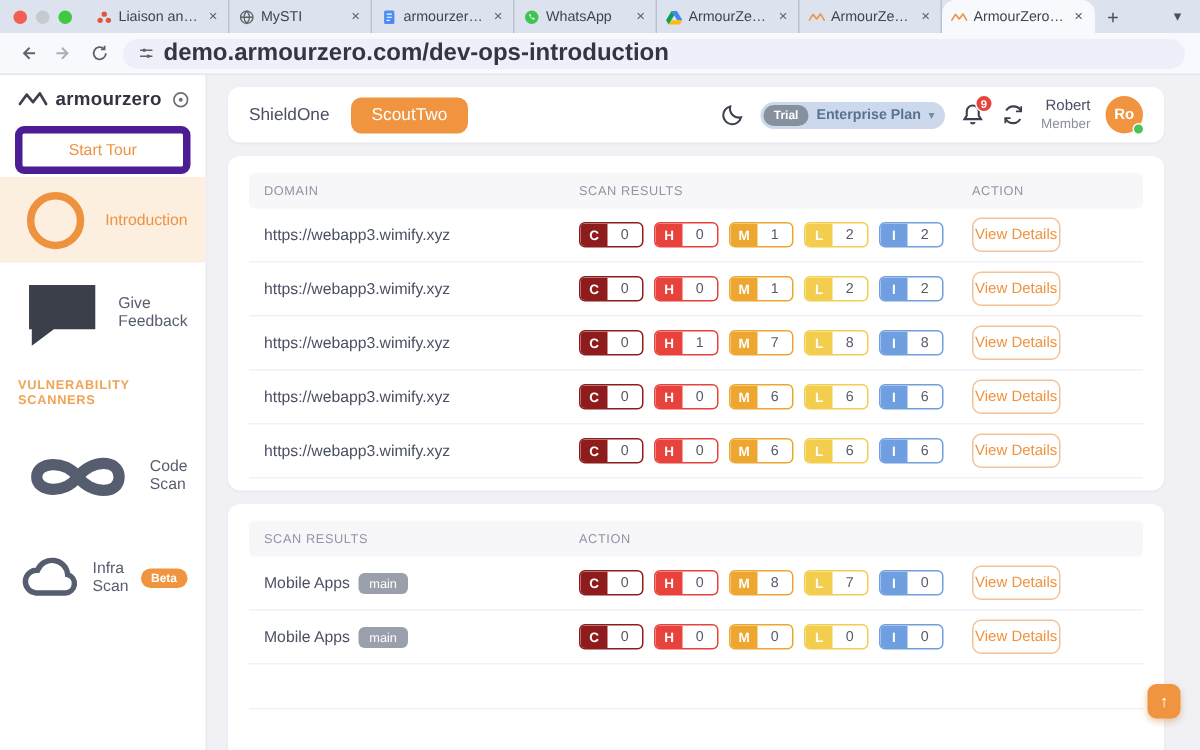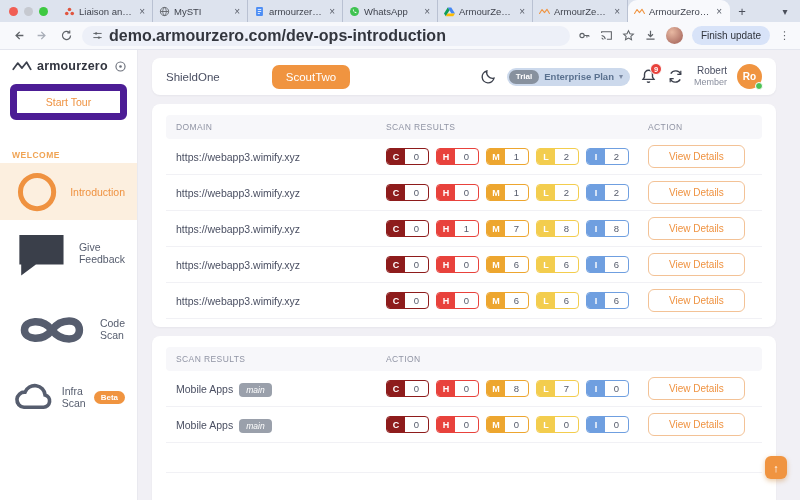--- a/index.html
+++ b/index.html
@@ -34,33 +34,33 @@
   .kebab { color:#5f6368; font-size:11px; letter-spacing:0; }
 
   
   .app { display:flex; height:450px; }
 
   .sidebar { width:138px; background:#fff; border-right:1px solid #e9e9ef; padding-top:7px; overflow:hidden; flex:none; }
   .brand { display:flex; align-items:center; gap:5px; padding:2px 10px 2px 12px; }
   .brand svg.zig { width:20px; height:12px; color:#3c414d; }
   .brand-name { font-size:12.5px; font-weight:700; color:#32353f; letter-spacing:.2px; flex:1; }
   .brand-target { width:13px; height:13px; color:#6a6f7a; }
-  .start-tour { margin:9px 10px 20px; border:7px solid #4c1d95; color:#ef9240; border-radius:6px; text-align:center; padding:5px 0; font-size:10.5px; cursor:pointer; background:#fff; }
+  .start-tour { margin:9px 10px 2px; border:5px solid #4c1d95; color:#ef9240; border-radius:6px; text-align:center; padding:5px 0; font-size:10.5px; cursor:pointer; background:#fff; }
   .sec-head { color:#f0a454; font-size:8.5px; font-weight:700; letter-spacing:.5px; padding:10px 12px 3px; }
   .side-item { display:flex; align-items:center; gap:8px; padding:3.5px 12px; font-size:10.5px; color:#565d6e; cursor:pointer; }
   .side-item svg { width:13px; height:13px; flex:none; color:#565d6e; }
   .side-item.active { background:#fcefdf; color:#ef9240; }
   .side-item.active svg { color:#ef9240; }
   .beta-badge { margin-left:auto; background:#f09440; color:#fff; font-size:8px; font-weight:700; border-radius:8px; padding:2px 7px; }
 
   .content { flex:1; padding:8px 24px 0 14px; position:relative; overflow:hidden; }
 
   .topbar { background:#fff; border-radius:8px; height:37px; display:flex; align-items:center; padding:0 14px; box-shadow:0 1px 2px rgba(40,40,60,.05); }
   .prod-tab { font-size:11.5px; color:#4a4f62; margin-right:14px; cursor:pointer; }
-  .prod-btn { background:#f09440; color:#fff; font-size:11.5px; border:none; border-radius:7px; padding:6px 14px; cursor:pointer;margin-left:38px; }
+  .prod-btn { background:#f09440; color:#fff; font-size:11.5px; border:none; border-radius:7px; padding:6px 14px; cursor:pointer; }
   .topbar-right { margin-left:auto; display:flex; align-items:center; gap:10px; }
   .ic-btn { width:17px; height:17px; color:#3c414d; position:relative; cursor:pointer; }
   .ic-btn svg { width:17px; height:17px; }
   .plan-pill { background:#ccd9ec; border-radius:11px; display:flex; align-items:center; gap:5px; padding:2px 7px 2px 2px; cursor:pointer; }
   .trial-chip { background:#87919e; color:#fff; font-size:8px; font-weight:700; border-radius:8px; padding:2.5px 7px; }
   .plan-name { font-size:9.5px; font-weight:700; color:#5a718f; white-space:nowrap; }
   .plan-chev { font-size:8px; color:#7b8aa3; }
   .notif-badge { position:absolute; top:-5px; right:-5px; background:#e8423c; color:#fff; width:12px; height:12px; border-radius:50%; font-size:7.5px; font-weight:700; display:flex; align-items:center; justify-content:center; border:1px solid #fff; }
   .credit-block { line-height:1.25; }
   .credit-label { font-size:9px; color:#7a7f8f; }
@@ -74,22 +74,22 @@
   .card { background:#fff; border-radius:8px; padding:11px 14px 8px; margin-top:9px; box-shadow:0 1px 2px rgba(40,40,60,.05); }
   .card.clip { height:300px; }
   .card-title { font-size:12.5px; color:#3f4254; font-weight:500; margin:2px 0 10px; }
   .thead, .trow { display:grid; grid-template-columns:1fr 262px 104px; align-items:center; }
   .thead { background:#f7f7fa; border-radius:4px; padding:7px 10px; font-size:8.5px; letter-spacing:.4px; color:#9094a4; font-weight:400; }
   .trow { padding:6px 10px; border-bottom:1px solid #f1f1f5; font-size:10.5px; color:#4a4f62; min-height:30px; }
   .sev-wrap { display:flex; gap:7px; }
   .sev { display:flex; align-items:center; border:1px solid; border-radius:4px; overflow:hidden; height:17px; background:#fff; }
   .sev b { width:18px; align-self:stretch; display:flex; align-items:center; justify-content:center; color:#fff; font-size:9px; font-weight:700; }
   .sev span { width:23px; text-align:center; font-size:9.5px; color:#555b6b; }
-  .view-btn { background:#fff; border:1px solid #f3c296; color:#ef9240; font-size:10px; border-radius:6px; padding:5px 20px; cursor:pointer; white-space:nowrap; }
-  .branch-chip { background:#9aa0ab; color:#fff; font-size:8.5px; border-radius:4px; padding:2px 7px; margin-left:6px;font-style:italic; }
+  .view-btn { background:#fff; border:1px solid #f3c296; color:#ef9240; font-size:10px; border-radius:6px; padding:5px 1px; cursor:pointer; white-space:nowrap; }
+  .branch-chip { background:#9aa0ab; color:#fff; font-size:8.5px; border-radius:4px; padding:2px 7px; margin-left:6px; }
 
   .scrolltop { position:fixed; right:13px; bottom:21px; width:22px; height:23px; background:#f09440; border:none; border-radius:6px; color:#fff; font-size:11px; cursor:pointer; box-shadow:0 2px 5px rgba(200,120,30,.4); }
 </style>
 </head>
 <body>
 
 <div class="tabbar">
   <div class="traffic">
     <i class="t-red"></i>
     <i class="t-yel"></i>
@@ -195,72 +195,53 @@
       </svg>
     </span>
   <div class="omnibox">
     <svg viewBox="0 0 16 16" stroke="currentColor" stroke-width="1.4" fill="none">
         <path d="M2 5h12M2 11h12"></path>
         <circle cx="6" cy="5" r="1.7" fill="#5f6368" stroke="none"></circle>
         <circle cx="10" cy="11" r="1.7" fill="#5f6368" stroke="none"></circle>
       </svg>
     <span class="url">demo.armourzero.com/dev-ops-introduction</span>
   </div>
-  <div class="chrome-right">
-    <svg viewBox="0 0 16 16" fill="none" stroke="currentColor" stroke-width="1.4">
-        <circle cx="5" cy="8" r="2.6"></circle>
-        <path d="M7.6 8h6M11 8v2.4M13.4 8v1.6"></path>
-      </svg>
-    <svg viewBox="0 0 16 16" fill="none" stroke="currentColor" stroke-width="1.3">
-        <path d="M2 5V3.5h12v9H8.5"></path>
-        <path d="M2 8a5.5 5.5 0 0 1 4.5 4.5M2 11a2.5 2.5 0 0 1 2 2"></path>
-      </svg>
-    <svg viewBox="0 0 16 16" fill="none" stroke="currentColor" stroke-width="1.3">
-        <path d="m8 2 1.8 3.8 4.2.5-3.1 2.9.8 4.1L8 11.2l-3.7 2.1.8-4.1L2 6.3l4.2-.5z"></path>
-      </svg>
-    <svg viewBox="0 0 16 16" fill="none" stroke="currentColor" stroke-width="1.5">
-        <path d="M8 2v7M5 6.5 8 9.5l3-3M3 12.5h10"></path>
-      </svg>
-    <span class="chrome-avatar"></span>
-    <span class="update-pill">Finish update</span>
-    <span class="kebab">⋮</span>
-  </div>
 </div>
 
 <div class="app">
   <aside class="sidebar">
     <div class="brand">
       <svg class="zig" viewBox="0 0 24 14" fill="none" stroke="currentColor" stroke-width="2.1" stroke-linecap="round" stroke-linejoin="round">
           <polyline points="1.5,11 7,3.5 12,9.5 17.5,2.5 22.5,11"></polyline>
         </svg>
       <span class="brand-name">armourzero</span>
       <svg class="brand-target" viewBox="0 0 16 16" fill="none" stroke="currentColor" stroke-width="1.4">
           <circle cx="8" cy="8" r="5.6"></circle>
           <circle cx="8" cy="8" r="1.6" fill="currentColor" stroke="none"></circle>
         </svg>
     </div>
     <div class="start-tour">Start Tour</div>
     <nav id="side-nav">
-        <div class="sec-head">WELCOME</div>
         <div class="side-item active">
           <span style="display: flex;">
             <svg viewBox="0 0 16 16" fill="none" stroke="currentColor" stroke-width="1.6" style="width: 100%; height: 100%;">
               <circle cx="8" cy="8" r="5.3"></circle>
             </svg>
           </span>
           <span>Introduction</span>
         </div>
         <div class="side-item">
           <span style="display: flex;">
             <svg viewBox="0 0 16 16" style="width: 100%; height: 100%;">
               <path d="M2 3h12v8H6.5L2.5 14v-3H2z" fill="#3a3f4a"></path>
             </svg>
           </span>
           <span>Give Feedback</span>
         </div>
+        <div class="sec-head">VULNERABILITY SCANNERS</div>
         <div class="side-item">
           <span style="display: flex;">
             <svg viewBox="0 0 16 16" fill="none" stroke="currentColor" stroke-width="1.5" style="width: 100%; height: 100%;">
               <path d="M8 8C6.2 10.4 2.5 10 2.5 8S6.2 5.6 8 8s5.5 2.4 5.5 0S9.8 5.6 8 8z"></path>
             </svg>
           </span>
           <span>Code Scan</span>
         </div>
         <div class="side-item">
           <span style="display: flex;">

